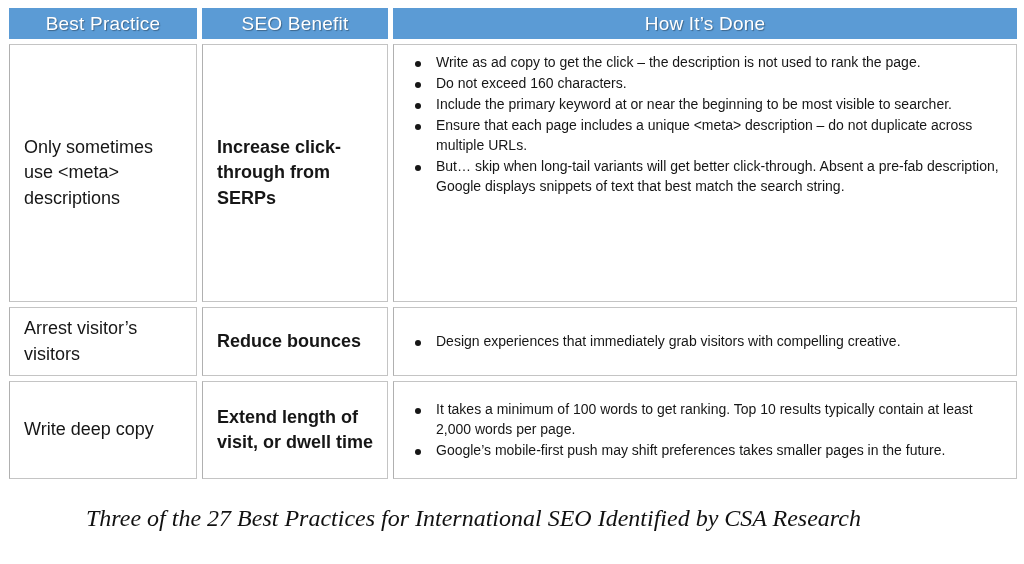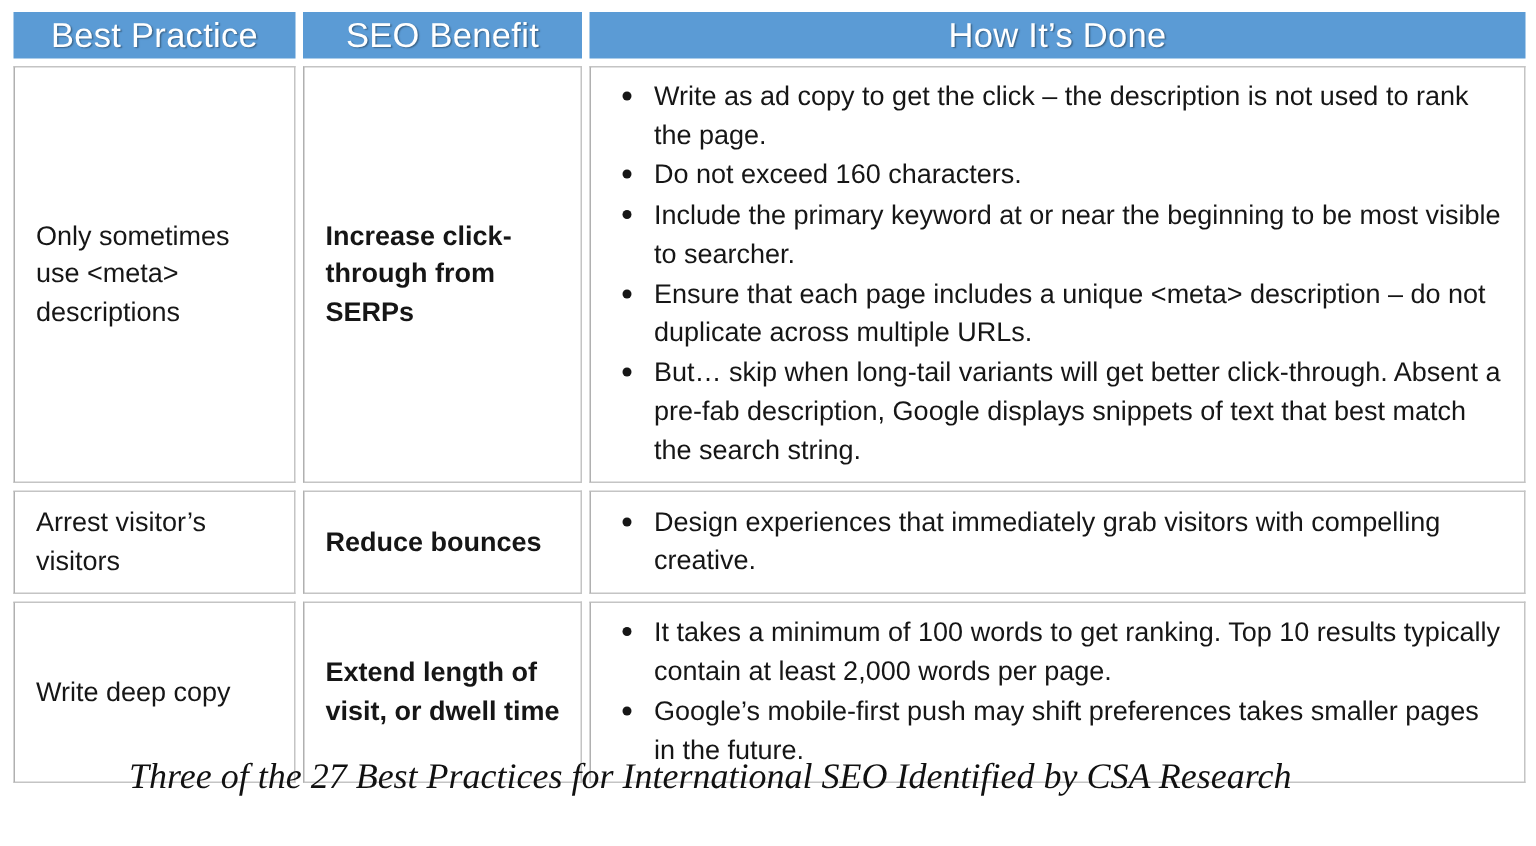--- a/index.html
+++ b/index.html
@@ -42,21 +42,21 @@
 
   
   col.c1 { width: 188px; }
   col.c2 { width: 186px; }
   col.c3 { width: 624px; }
 
   
   thead th {
     background: #5b9bd5;
     color: #ffffff;
-    font-size: 23px;
+    font-size: 19px;
     font-weight: normal;
     text-align: center;
     height: 31px;
     line-height: 31px;
     letter-spacing: 0.2px;
     text-shadow: 1px 1px 1px rgba(0,0,0,0.35);
     white-space: nowrap;
   }
 
   
@@ -92,21 +92,21 @@
   
   ul.bullets {
     margin: 0;
     padding: 0 0 0 34px;
     list-style: none;
   }
   ul.bullets li {
     position: relative;
     margin: 0 0 1px 0;
     padding: 0 0 0 2px;
-    font-size: 18px;
+    font-size: 14px;
     line-height: 1.43;
     color: #161616;
   }
   ul.bullets li::before {
     content: "";
     position: absolute;
     left: -19px;
     top: 9px;
     width: 6px;
     height: 6px;

